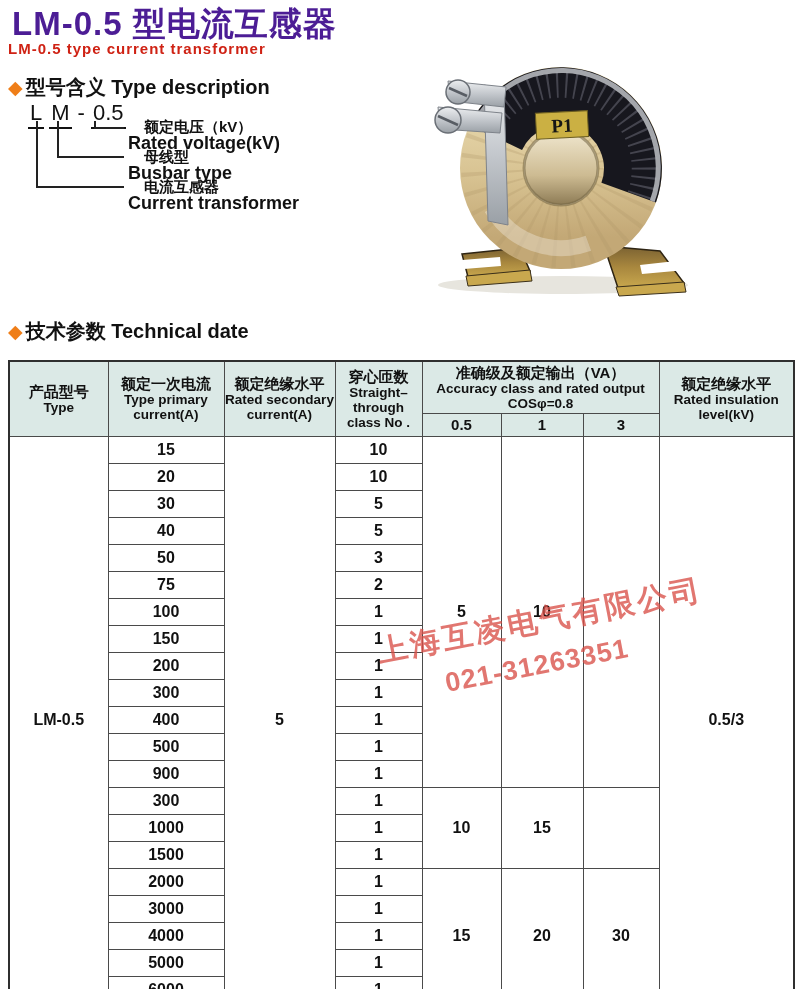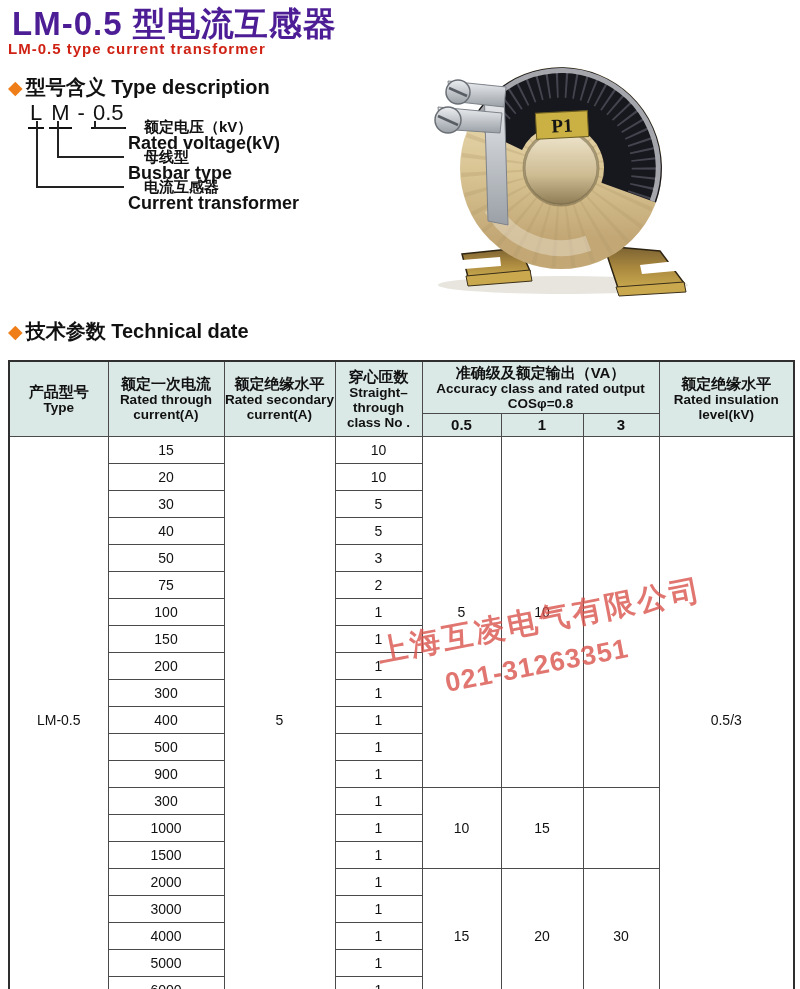--- a/index.html
+++ b/index.html
@@ -39,21 +39,21 @@
   table.spec th,table.spec td{
     border:1px solid #4a4a4a;text-align:center;vertical-align:middle;padding:0;
     overflow:hidden;
   }
   table.spec thead th{background:#dbe9e6;font-weight:bold;}
   .hrow1{height:52px;}
   .hrow2{height:23px;}
   .zh{font-size:15px;line-height:17px;font-weight:bold;}
   .en{font-size:13.5px;line-height:15px;font-weight:bold;}
   .sub{font-size:15px;font-weight:bold;}
-  table.spec tbody td{height:26px;font-size:14px;font-weight:normal;background:#fff;}
+  table.spec tbody td{height:26px;font-size:16px;font-weight:bold;background:#fff;}
 
   
   .wm{pointer-events:none;z-index:10;color:rgba(217,79,72,0.78);font-weight:bold;white-space:nowrap;}
   .wm1{left:540px;top:621px;font-size:30px;letter-spacing:3px;transform:translate(-50%,-50%) rotate(-11deg);}
   .wm2{left:537px;top:666px;font-size:27px;letter-spacing:1px;transform:translate(-50%,-50%) rotate(-11deg);}
 </style>
 </head>
 <body>
 
 <div class="abs page-title">LM-0.5 型电流互感器</div>
@@ -173,21 +173,21 @@
       <col style="width:135px">
   </colgroup>
   <thead>
     <tr class="hrow1">
       <th rowspan="2">
         <div class="zh">产品型号</div>
         <div class="en">Type</div>
       </th>
       <th rowspan="2">
         <div class="zh">额定一次电流</div>
-        <div class="en">Rated through</div>
+        <div class="en">Type primary</div>
         <div class="en">current(A)</div>
       </th>
       <th rowspan="2">
         <div class="zh">额定绝缘水平</div>
         <div class="en">Rated secondary</div>
         <div class="en">current(A)</div>
       </th>
       <th rowspan="2">
         <div class="zh">穿心匝数</div>
         <div class="en">Straight–</div>

